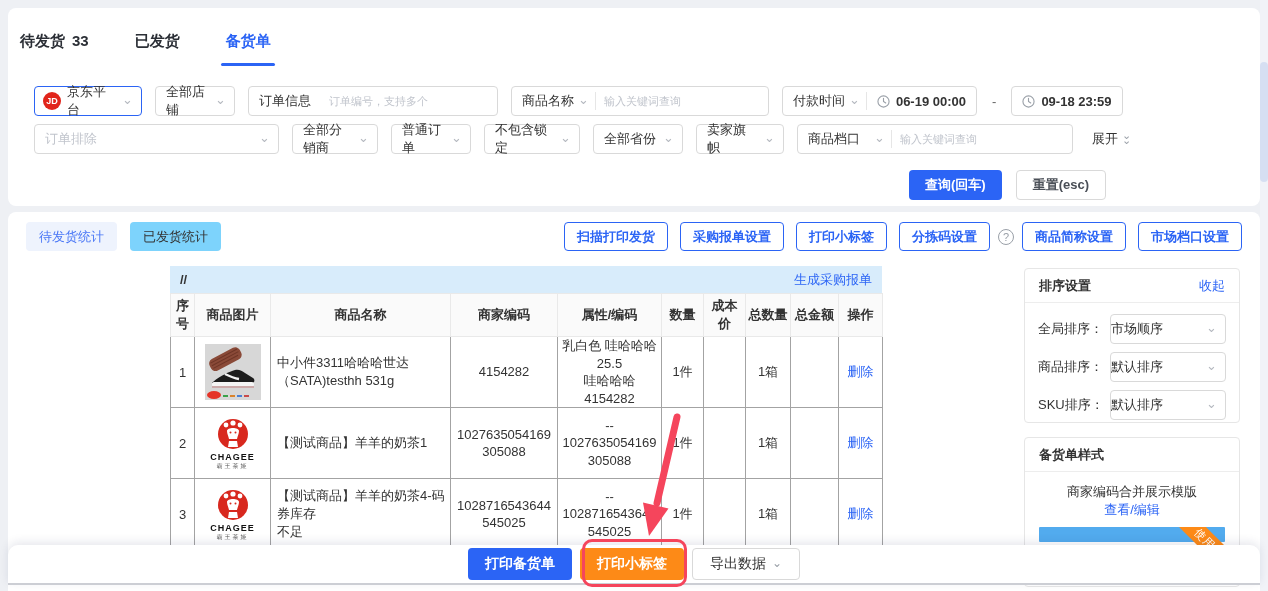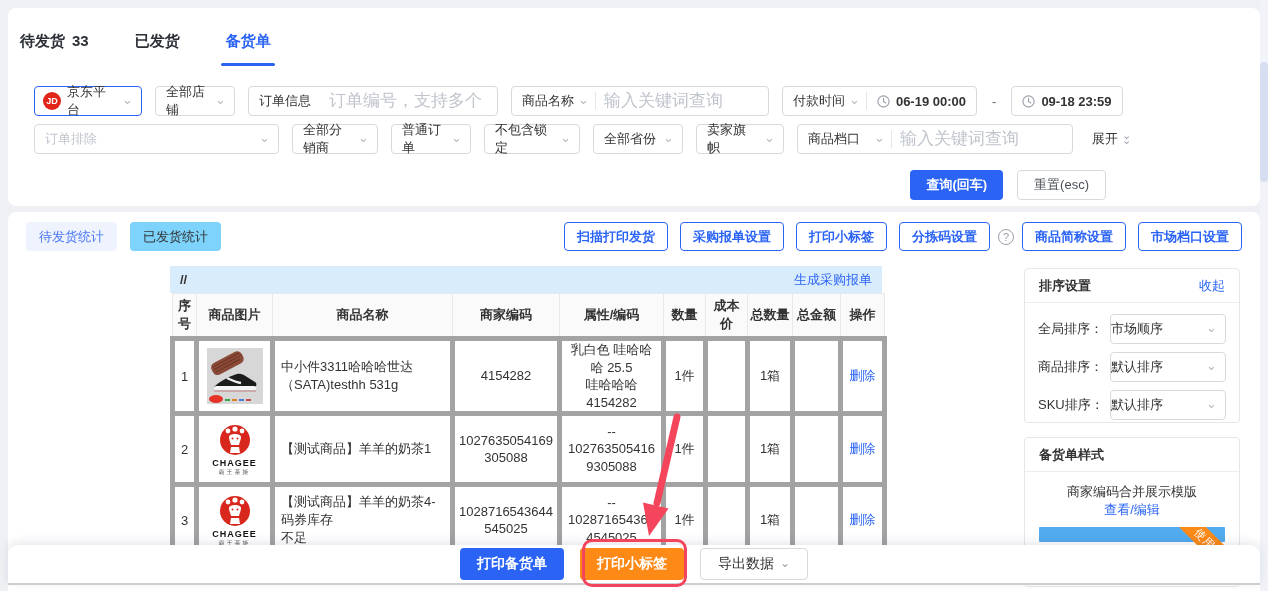--- a/index.html
+++ b/index.html
@@ -25,50 +25,50 @@
   
   .frow { position:absolute; left:26px; display:flex; gap:13px; align-items:center; }
   .frow1 { top:78px; }
   .frow2 { top:116px; }
   .ctrl { height:30px; border:1px solid #d9d9d9; border-radius:4px; background:#fff; display:flex; align-items:center; font-size:13px; color:#333; }
   .ctrl .pad { padding-left:10px; }
   .chev { color:#b4b8bf; font-size:13px; margin-left:auto; padding:0 8px 3px 6px; line-height:1; }
   .chev2 { color:#b4b8bf; font-size:13px; padding:0 6px 3px 4px; line-height:1; }
   .ph { color:#c0c4cc; }
   .divv { width:1px; height:18px; background:#e6e6e6; }
-  input.txt { border:none; outline:none; font-size:17px; font-family:inherit; color:#333; flex:1; min-width:0; padding:0 8px; background:transparent; }
+  input.txt { border:none; outline:none; font-size:11px; font-family:inherit; color:#333; flex:1; min-width:0; padding:0 8px; background:transparent; }
   input.txt::placeholder { color:#c0c4cc; }
   .jd-ctrl { border-color:#2b64f5; width:108px; }
   .jd-badge { width:18px; height:18px; border-radius:50%; background:#e1251b; color:#fff; font-size:9px; font-weight:700; display:flex; align-items:center; justify-content:center; margin-left:8px; margin-right:6px; flex:none; }
   .clock { width:13px; height:13px; flex:none; margin:0 4px 0 10px; }
   .dash { color:#666; padding:0 2px; }
   .expand { display:flex; align-items:center; gap:4px; color:#333; cursor:pointer; margin-left:6px; }
   .dblchev { display:inline-flex; flex-direction:column; color:#9aa0a8; font-size:11px; line-height:5px; margin-top:-2px; }
   .factions { position:absolute; top:162px; right:154px; display:flex; gap:14px; }
-  .btn { height:30px; border-radius:4px; font-size:13px; display:flex; align-items:center; justify-content:center; cursor:pointer; font-family:inherit; }
+  .btn { height:30px; border-radius:4px; font-size:13px; display:flex; align-items:center; justify-content:center; cursor:pointer; font-family:inherit;font-weight:bold; }
   .btn-primary { background:#2b64f5; color:#fff; border:none; padding:0 16px; font-weight:700; }
   .btn-plain { background:#fff; color:#4a4f57; border:1px solid #d9d9d9; padding:0 16px; }
 
   
   .stats { position:absolute; left:18px; top:10px; display:flex; gap:13px; }
   .chip { height:29px; padding:0 13px; border-radius:4px; display:flex; align-items:center; font-size:13px; cursor:pointer; }
   .chip-active { background:#eef3fd; color:#4a77f6; }
   .chip-idle { background:#7dd3fc; color:#333; }
   .toolbar { position:absolute; right:18px; top:10px; display:flex; gap:12px; align-items:center; }
   .btn-outline { height:29px; padding:0 12px; border:1px solid #2b64f5; color:#2b64f5; background:#fff; border-radius:4px; font-size:13px; font-weight:600; display:flex; align-items:center; cursor:pointer; }
   .help { width:16px; height:16px; border-radius:50%; border:1px solid #9aa0a8; color:#9aa0a8; font-size:11px; display:flex; align-items:center; justify-content:center; margin:0 -4px; cursor:pointer; }
 
   
   .tablewrap { position:absolute; left:162px; top:54px; width:712px; }
   .topbar { height:27px; background:#d8ecfb; display:flex; align-items:center; justify-content:space-between; padding:0 10px; }
   .topbar .slash { font-weight:700; color:#333; }
   .link { color:#2b64f5; cursor:pointer; text-decoration:none; }
   table { border-collapse:collapse; width:712px; table-layout:fixed; font-size:13px; }
   th { background:#fafafa; border:1px solid #e9e9e9; font-weight:700; padding:3px 2px; height:34px; color:#333; }
-  td { border:5px solid #a3a3a3; text-align:center; vertical-align:middle; padding:0 3px; height:71px; word-break:break-all; }
+  td { border:1px solid #a3a3a3; text-align:center; vertical-align:middle; padding:0 3px; height:71px; word-break:break-all; }
   td.name { text-align:left; padding-left:6px; white-space:pre-line; }
   td.attr { white-space:pre-line; line-height:1.35; }
   td.code { line-height:1.35; }
   .del { color:#2b64f5; cursor:pointer; }
   .imgbox { width:56px; height:56px; margin:0 auto; display:flex; flex-direction:column; align-items:center; justify-content:center; overflow:hidden; }
   .chagee-name { font-size:9px; font-weight:700; letter-spacing:1px; color:#111; line-height:1.1; }
   .chagee-sub { font-size:6px; color:#555; letter-spacing:2px; line-height:1.2; }
 
   
   .panel { position:absolute; left:1016px; width:216px; border:1px solid #e6e6e6; border-radius:4px; background:#fff; }
@@ -80,21 +80,21 @@
   .srow .lbl { width:72px; flex:none; color:#333; }
   .sel { flex:1; height:30px; border:1px solid #d9d9d9; border-radius:4px; display:flex; align-items:center; font-size:13px; }
   .trow { display:flex; align-items:center; justify-content:flex-start; padding:11px 14px 8px 14px;flex-direction:column; }
   .thumb { position:relative; margin:0 14px; overflow:hidden; }
   .tbar { background:#52abee; height:15px; border-radius:1px; }
   .tbar-row { display:flex; gap:6px; margin-top:5px; }
   .tbar-row .tbar { flex:1; }
   .ribbon { position:absolute; top:7px; right:-30px; transform:rotate(45deg); background:#fd8a17; color:#fff; font-size:11px; padding:2px 28px; letter-spacing:1px; }
 
   
-  .footer { position:absolute; left:8px; top:545px; width:1252px; height:40px; background:#fff; border-radius:10px 10px 0 0; box-shadow:0 -3px 10px rgba(15,30,80,.10); border-bottom:2px solid #ccced4; display:flex; align-items:center; justify-content:center; gap:16px; z-index:5; }
+  .footer { position:absolute; left:8px; top:545px; width:1252px; height:40px; background:#fff; border-radius:10px 10px 0 0; box-shadow:0 -3px 10px rgba(15,30,80,.10); border-bottom:2px solid #ccced4; display:flex; align-items:center; justify-content:center; gap:8px; z-index:5; }
   .fbtn { height:32px; border-radius:4px; font-size:14px; font-weight:700; display:flex; align-items:center; justify-content:center; padding:0 17px; cursor:pointer; border:none; font-family:inherit; }
   .fbtn-blue { background:#2b64f5; color:#fff; }
   .fbtn-orange { background:#fd8a17; color:#fff; }
   .fbtn-export { background:#fff; border:1px solid #d9d9d9; color:#333; font-weight:400; gap:6px; }
 
   
   .anno-rect { position:absolute; left:582px; top:539px; width:105px; height:48px; border:3px solid #f5455c; border-radius:10px; z-index:10; pointer-events:none; }
   .anno-svg { position:absolute; left:0; top:0; width:1268px; height:591px; z-index:9; pointer-events:none; }
 
   

